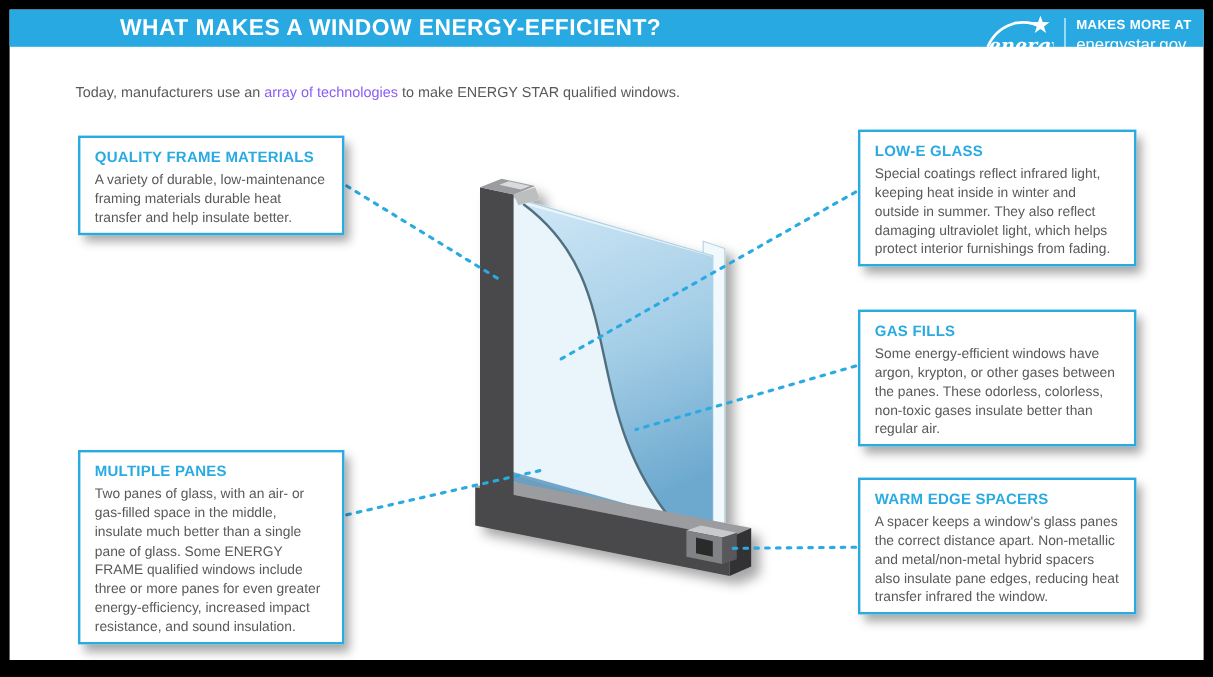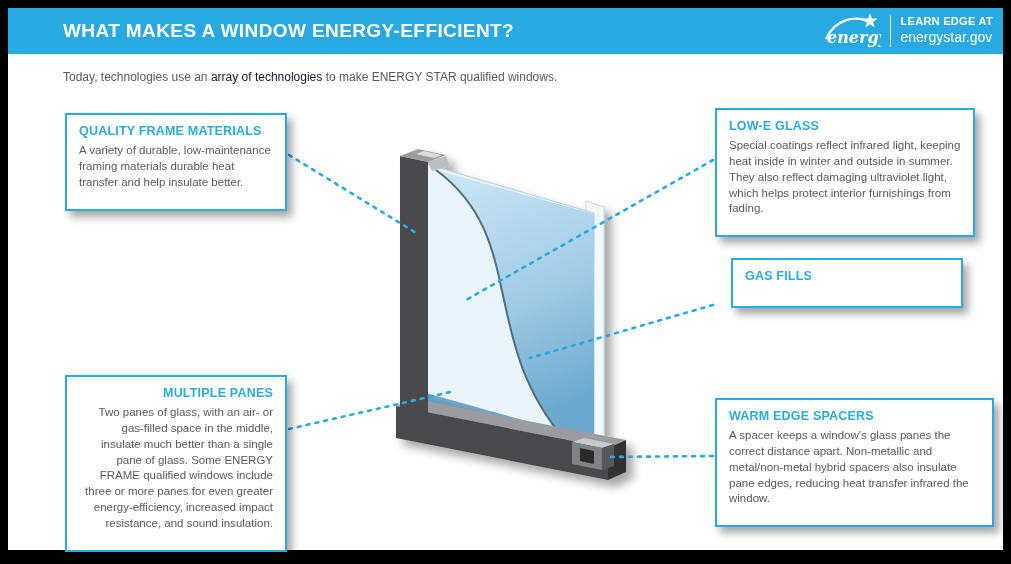--- a/index.html
+++ b/index.html
@@ -1,67 +1,67 @@
 <!DOCTYPE html>
 <html><head>
 <meta charset="utf-8">
 <style>
   * { margin:0; padding:0; box-sizing:border-box; }
   html,body { width:1011px; height:564px; background:#000; overflow:hidden;
               font-family:"Liberation Sans", sans-serif; }
   .page { position:absolute; left:8px; top:8px; width:995px; height:542px; background:#ffffff; }
 
-  .header { position:absolute; left:0; top:0; right:0; height:46px; background:#29a9e1;
-            display:flex; align-items:center; }
+  .header { position:absolute; left:0; top:0; right:0; height:31px; background:#29a9e1;
+            display:flex; align-items:center;padding-left:37px; }
   .header h1 { color:#fff; font-size:19px; font-weight:bold; letter-spacing:.4px; margin-left:55px; }
   .header-right { position:absolute; right:10px; top:0; height:46px; display:flex; align-items:center; gap:9px; }
   .divider { width:1px; height:32px; background:rgba(255,255,255,.9); }
   .learn-more { color:#fff; line-height:1.25; cursor:pointer; }
   .learn-more .l1 { display:block; font-size:11px; font-weight:bold; letter-spacing:.3px; }
   .learn-more .l2 { display:block; font-size:14px; }
 
   .intro { position:absolute; left:55px; top:62px; font-size:12px; color:#58595b; z-index:2; }
-  .intro a { color:#0f172a; text-decoration:none; cursor:pointer; }
+  .intro a { color:#8b5cf6; text-decoration:none; cursor:pointer; }
 
   .art { position:absolute; left:0; top:0; width:995px; height:542px; z-index:1; pointer-events:none; }
 
   .callout { position:absolute; z-index:2; background:#fff; border:2px solid #29abe2;
-             padding:9px 12px 18px; box-shadow:5px 6px 8px rgba(0,0,0,.35); }
+             padding:9px 12px 3px; box-shadow:5px 6px 8px rgba(0,0,0,.35); }
   .callout-title { color:#29abe2; font-size:12.5px; font-weight:bold; letter-spacing:.2px; margin-bottom:5px; }
   .callout-body  { color:#58595b; font-size:11.5px; line-height:1.38; }
   .pos-qfm  { left:57px;  top:105px; width:222px; }
-  .pos-lowe { left:707px; top:100px; width:260px; }
-  .pos-gas  { left:707px; top:250px; width:232px;margin-left:16px; }
-  .pos-mp   { left:57px;  top:367px; width:222px;text-align:right; }
-  .pos-wes  { left:707px; top:390px; width:279px; }
+  .pos-lowe { left:707px; top:100px; width:232px; }
+  .pos-gas  { left:707px; top:250px; width:232px; }
+  .pos-mp   { left:57px;  top:367px; width:222px; }
+  .pos-wes  { left:707px; top:390px; width:232px; }
 
   .dotted { stroke:#29abe2; stroke-width:2.6; stroke-dasharray:3 6; fill:none; stroke-linecap:round; }
 </style>
 </head>
 <body>
 
 <div class="page">
 
   <header class="header">
     <h1>WHAT MAKES A WINDOW ENERGY-EFFICIENT?</h1>
     <div class="header-right">
       <svg width="58" height="38" viewBox="0 0 58 38">
         <path d="M3,27 C12,7 33,2 48,11" fill="none" stroke="#ffffff" stroke-width="2.2"></path>
         <polygon fill="#ffffff" points="47,1 48.9,6.4 54.6,6.5 50.0,10.0 51.7,15.5 47,12.2 42.3,15.5 44.0,10.0 39.4,6.5 45.1,6.4"></polygon>
         <text x="4" y="31" font-size="16" font-style="italic" font-weight="bold" font-family="DejaVu Serif, serif" fill="#ffffff">energy</text>
       </svg>
       <div class="divider"></div>
       <div class="learn-more">
-        <span class="l1">LEARN EDGE AT</span>
+        <span class="l1">MAKES MORE AT</span>
         <span class="l2">energystar.gov</span>
       </div>
     </div>
   </header>
 
-  <p class="intro"><span>Today, technologies use an </span><a>array of technologies</a><span> to make ENERGY STAR qualified windows.</span></p>
+  <p class="intro"><span>Today, manufacturers use an </span><a>array of technologies</a><span> to make ENERGY STAR qualified windows.</span></p>
 
   <svg class="art" viewBox="0 0 995 542">
     <defs>
       <linearGradient id="gGlass" x1="0" y1="0" x2="0.25" y2="1">
         <stop offset="0" stop-color="#cfe7f6"></stop>
         <stop offset="0.55" stop-color="#a3cde6"></stop>
         <stop offset="1" stop-color="#6da9cf"></stop>
       </linearGradient>
       <filter id="ds" x="-25%" y="-25%" width="160%" height="160%">
         <feDropShadow dx="7" dy="7" stdDeviation="5" flood-color="#000000" flood-opacity="0.35"></feDropShadow>
@@ -109,20 +109,21 @@
     <p class="callout-body">A variety of durable, low-maintenance framing materials durable heat transfer and help insulate better.</p>
   </div>
 
   <div class="callout pos-lowe">
     <h2 class="callout-title">LOW-E GLASS</h2>
     <p class="callout-body">Special coatings reflect infrared light, keeping heat inside in winter and outside in summer. They also reflect damaging ultraviolet light, which helps protect interior furnishings from fading.</p>
   </div>
 
   <div class="callout pos-gas">
     <h2 class="callout-title">GAS FILLS</h2>
+    <p class="callout-body">Some energy-efficient windows have argon, krypton, or other gases between the panes. These odorless, colorless, non-toxic gases insulate better than regular air.</p>
   </div>
 
   <div class="callout pos-mp">
     <h2 class="callout-title">MULTIPLE PANES</h2>
     <p class="callout-body">Two panes of glass, with an air- or gas-filled space in the middle, insulate much better than a single pane of glass. Some ENERGY FRAME qualified windows include three or more panes for even greater energy-efficiency, increased impact resistance, and sound insulation.</p>
   </div>
 
   <div class="callout pos-wes">
     <h2 class="callout-title">WARM EDGE SPACERS</h2>
     <p class="callout-body">A spacer keeps a window's glass panes the correct distance apart. Non-metallic and metal/non-metal hybrid spacers also insulate pane edges, reducing heat transfer infrared the window.</p>

